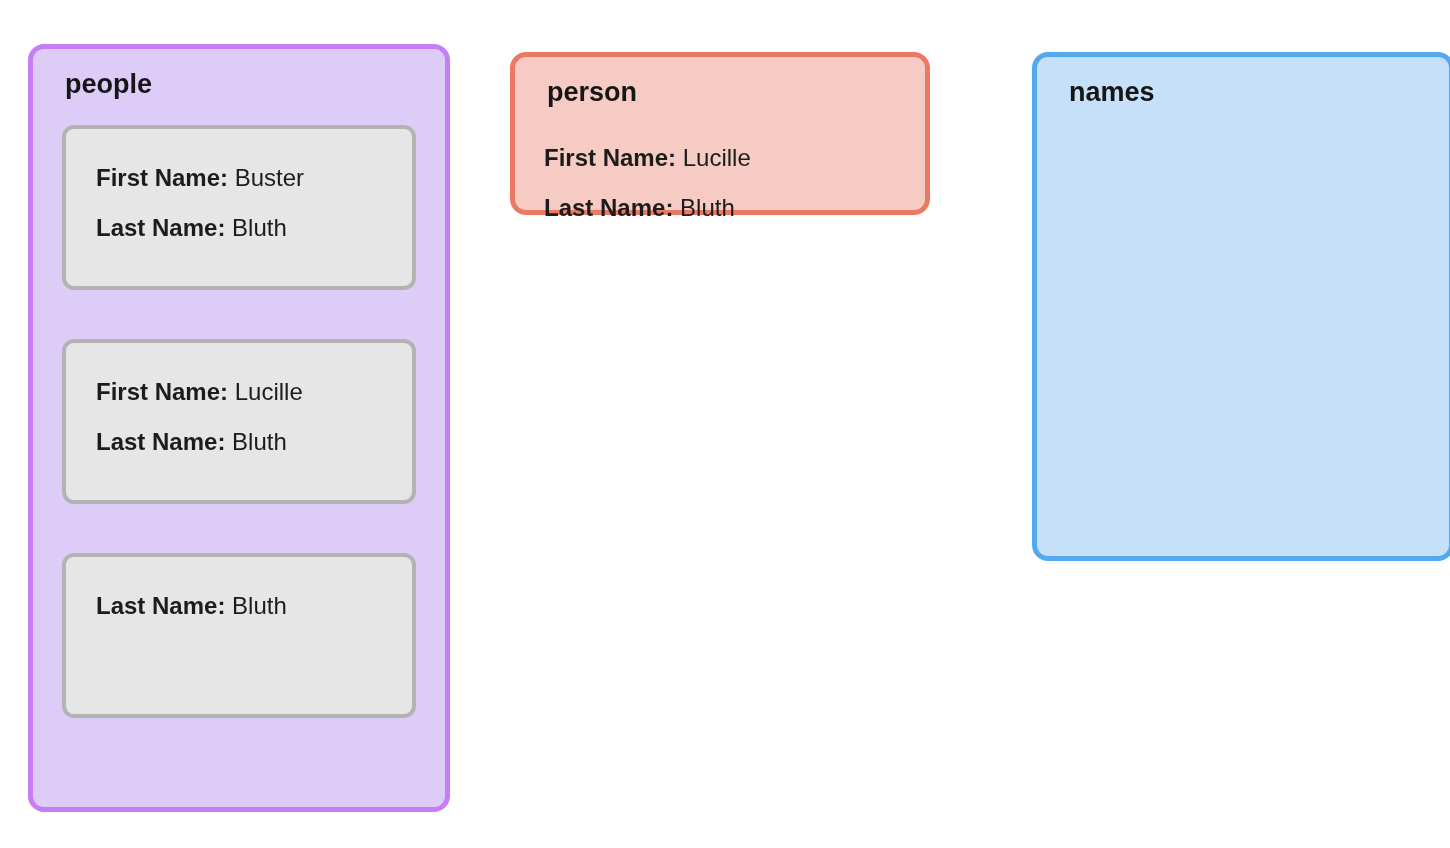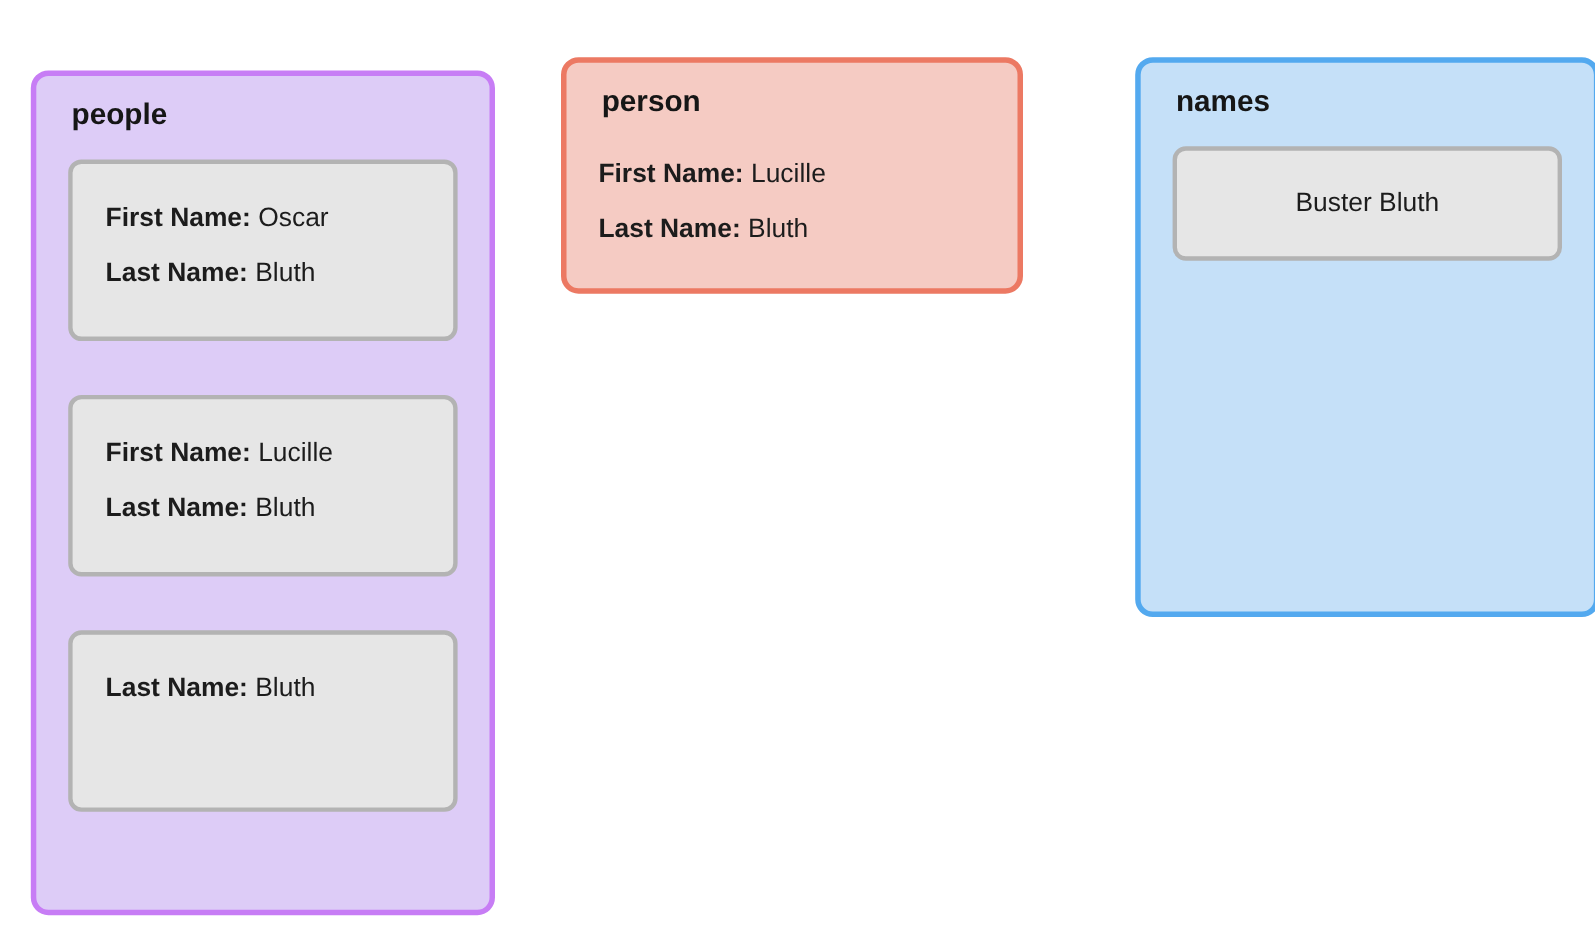--- a/index.html
+++ b/index.html
@@ -18,28 +18,28 @@
     height: 848px;
   }
   .panel {
     position: absolute;
     box-sizing: border-box;
     border: 5px solid;
     border-radius: 16px;
     padding: 0 29px;
   }
   .panel-people {
-    left: 28px; top: 64px;
+    left: 28px; top: 44px;
     width: 422px; height: 768px;
     border-color: #c77df5;
     background: #ddccf7;
   }
   .panel-person {
     left: 510px; top: 52px;
-    width: 420px; height: 215px;
+    width: 420px; height: 163px;
     border-color: #ec7963;
     background: #f5cbc3;
   }
   .panel-names {
     left: 1032px; top: 52px;
     width: 422px; height: 509px;
     border-color: #53a9ef;
     background: #c5e0f8;
   }
   .panel-title {
@@ -90,21 +90,21 @@
 <body>
 
 <div class="canvas">
 
   <section class="panel panel-people">
     <h2 class="panel-title">people</h2>
 
     <div class="record-card person-card">
       <p class="field-line">
         <strong class="field-label">First Name:</strong>
-        <span class="field-value">Oscar</span>
+        <span class="field-value">Buster</span>
       </p>
       <p class="field-line">
         <strong class="field-label">Last Name:</strong>
         <span class="field-value">Bluth</span>
       </p>
     </div>
 
     <div class="record-card person-card">
       <p class="field-line">
         <strong class="field-label">First Name:</strong>
@@ -131,18 +131,15 @@
       <span class="field-value">Lucille</span>
     </p>
     <p class="field-line">
       <strong class="field-label">Last Name:</strong>
       <span class="field-value">Bluth</span>
     </p>
   </section>
 
   <section class="panel panel-names">
     <h2 class="panel-title">names</h2>
-    <div class="record-card name-card">
-      <span class="name-value">Buster Bluth</span>
-    </div>
   </section>
 
 </div>
 
 </body></html>

